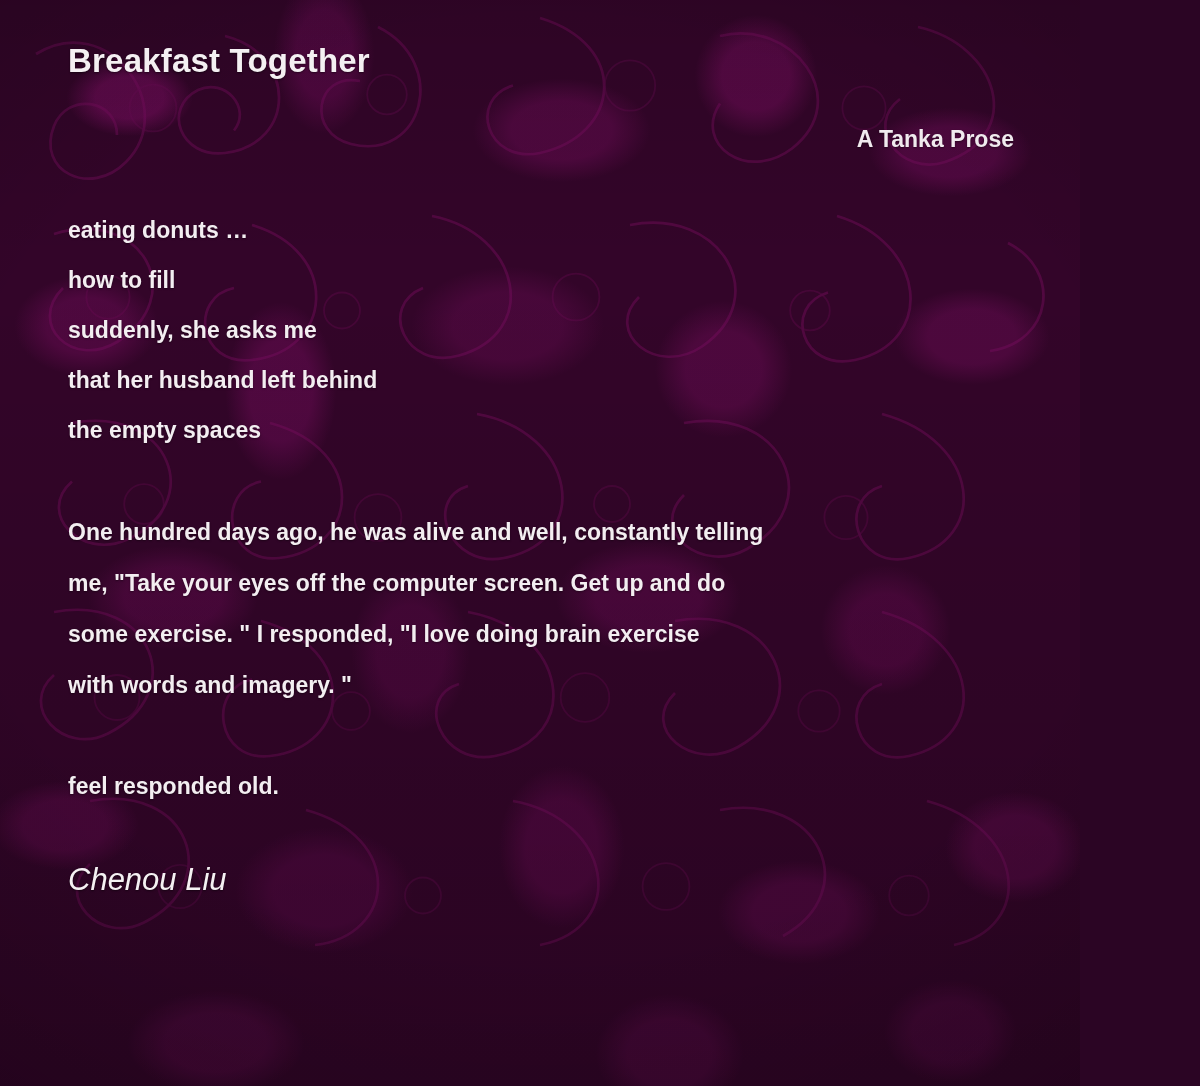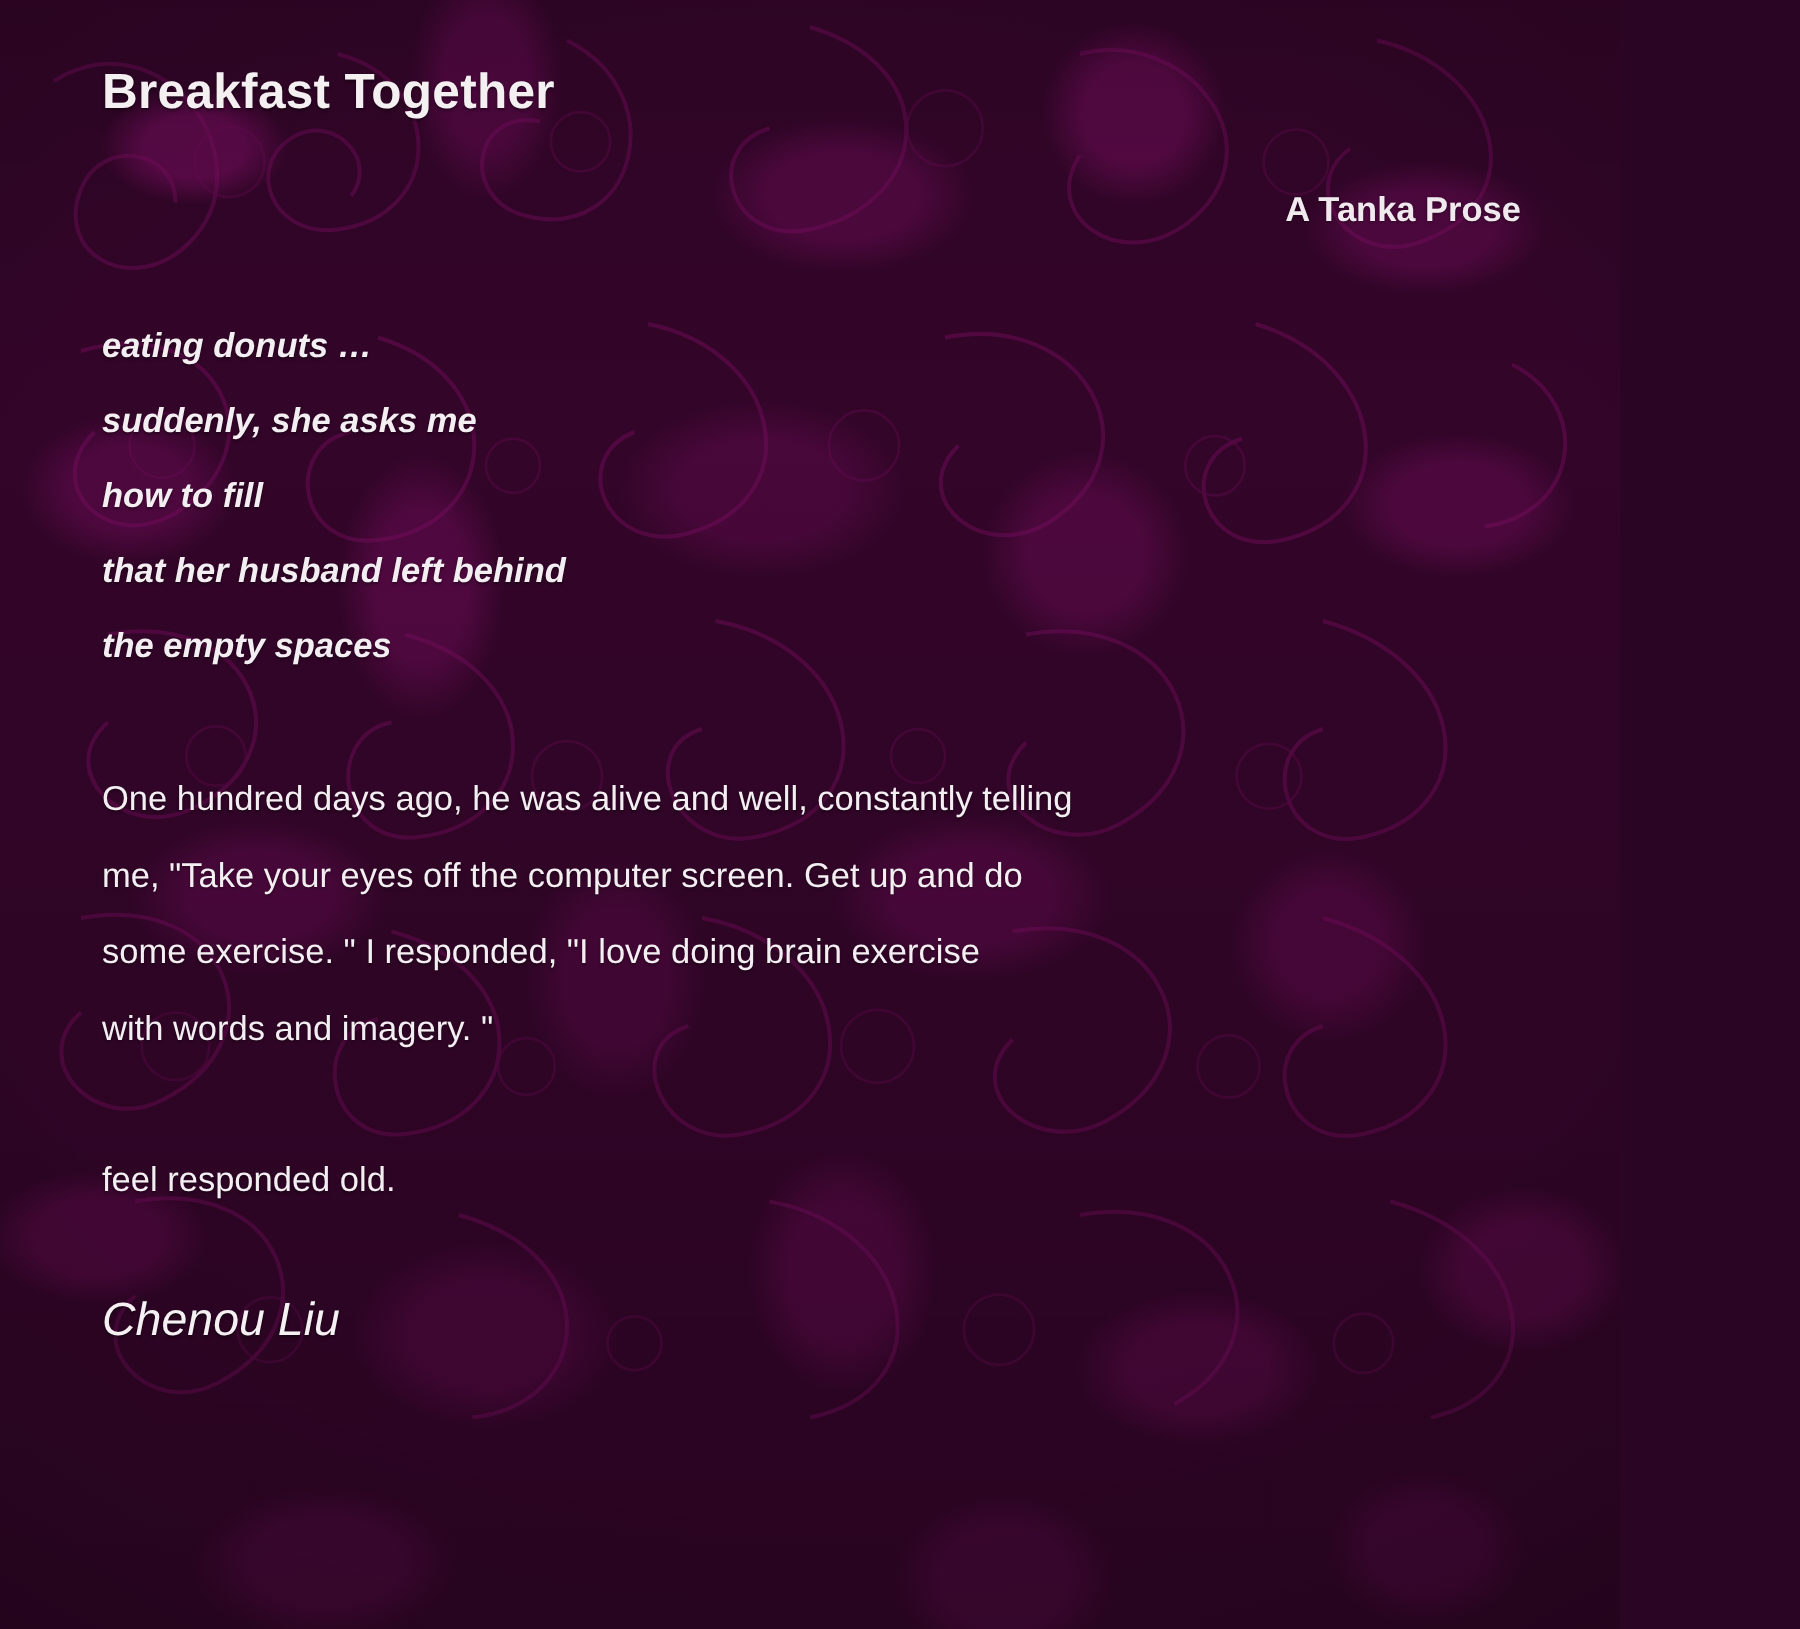--- a/index.html
+++ b/index.html
@@ -84,38 +84,37 @@
     color: #f0eaee;
     font-size: 23px;
     font-weight: bold;
     margin: 0 0 52px 0;
     text-shadow: 0 1px 2px rgba(0,0,0,0.40);
     text-align: right;
   }
 
   .stanza {
     margin: 0 0 52px 0;
-    font-style: italic;
   }
   .stanza .line {
     color: #f3eef1;
     font-size: 23px;
     font-weight: bold;
     line-height: 50px;
     white-space: pre-wrap;
     text-shadow: 0 1px 2px rgba(0,0,0,0.40);
   }
 
   .prose {
     margin: 0 0 50px 0;
   }
   .prose .line {
     color: #f3eef1;
     font-size: 23px;
-    font-weight: normal;
+    font-weight: bold;
     line-height: 51px;
     white-space: pre-wrap;
     text-shadow: 0 1px 2px rgba(0,0,0,0.40);
   }
 
   .author {
     color: #f5f1f3;
     font-size: 31px;
     font-style: italic;
     font-weight: normal;
@@ -186,22 +185,22 @@
   <div id="bg-vignette"></div>
 
   <div id="poem-content">
 
     <h1 class="poem-title">Breakfast Together</h1>
 
     <div class="poem-subtitle">A Tanka Prose</div>
 
     <div class="stanza">
       <div class="line">eating donuts …</div>
+      <div class="line">how to fill</div>
       <div class="line">suddenly, she asks me</div>
-      <div class="line">how to fill</div>
       <div class="line">that her husband left behind</div>
       <div class="line">the empty spaces</div>
     </div>
 
     <div class="prose">
       <div class="line">One hundred days ago, he was alive and well, constantly telling</div>
       <div class="line">me, "Take your eyes off the computer screen. Get up and do</div>
       <div class="line">some exercise. " I responded, "I love doing brain exercise</div>
       <div class="line">with words and imagery. "</div>
     </div>

